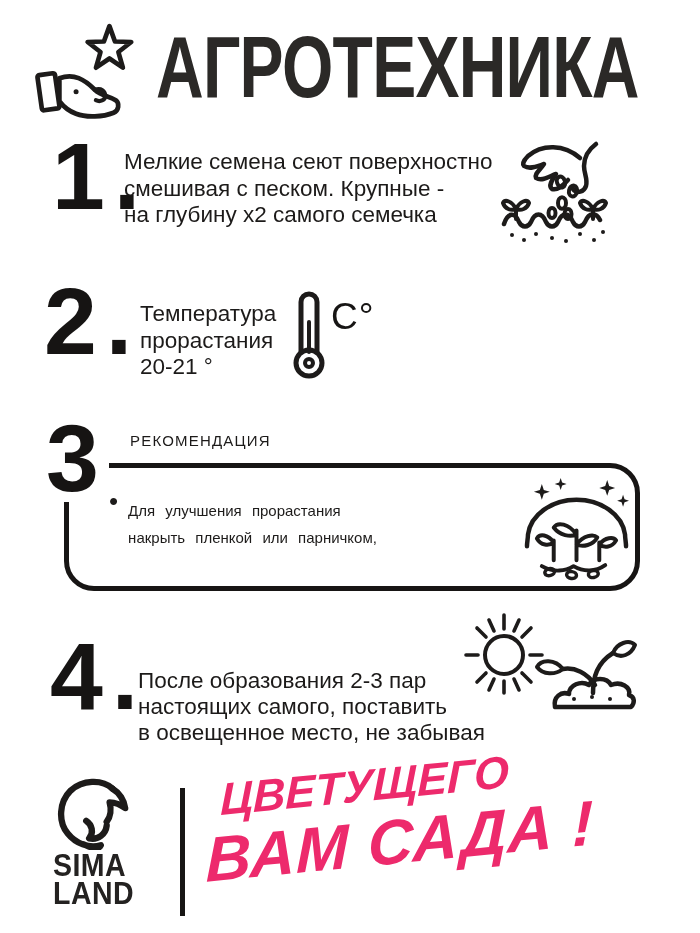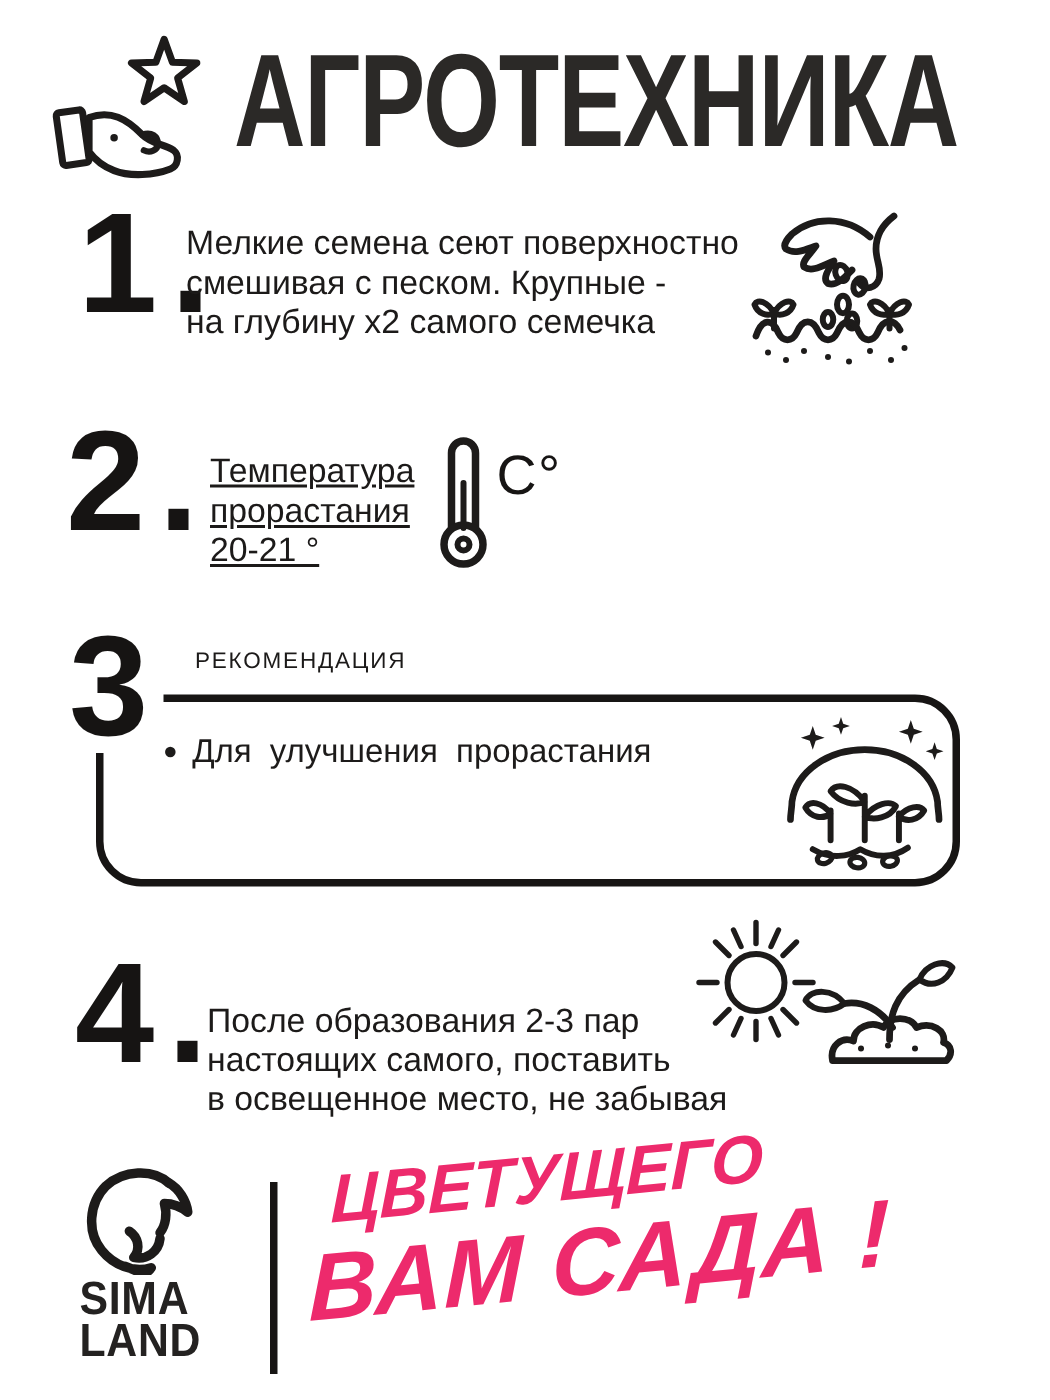--- a/index.html
+++ b/index.html
@@ -24,39 +24,39 @@
     letter-spacing:9px;white-space:nowrap;
   }
   .n1{left:52px;top:138px;}
   .n2{left:44px;top:283px;}
   .n3{left:44px;top:420px;background:#fff;padding:0 10px 4px 2px;z-index:3;letter-spacing:0;}
   .n4{left:50px;top:638px;}
 
   .lines{position:absolute;font-size:22.5px;line-height:26.5px;color:#1c1a19;}
   .lines span{display:block;white-space:nowrap;}
   .t1{left:124px;top:149px;}
-  .t2{left:140px;top:301px;text-decoration:underline;}
+  .t2{left:140px;top:301px;}
   .t4{left:138px;top:668px;line-height:26px;}
 
   .step-icon{position:absolute;}
   .i1{left:500px;top:136px;}
   .i2{left:286px;top:287px;}
   .c-label{position:absolute;left:331px;top:296px;font-size:37px;color:#171514;letter-spacing:1px;}
   .i3{left:520px;top:477px;z-index:2;}
   .i4{left:452px;top:606px;}
 
   
   .rec-heading{position:absolute;left:130px;top:432px;font-size:15px;letter-spacing:1.2px;color:#1c1a19;white-space:nowrap;}
   .rec-box{
     position:absolute;left:64px;top:463px;width:576px;height:128px;box-sizing:border-box;
     border:5px solid #171514;border-radius:30px;z-index:1;
   }
   .rec-body{position:absolute;left:40px;top:20px;display:flex;gap:10px;}
   .rec-bullet{font-size:26px;line-height:26.5px;}
-  .rec-lines{font-size:22px;line-height:26.5px;word-spacing:6px;}
+  .rec-lines{font-size:15px;line-height:26.5px;word-spacing:6px;margin-top:10px;}
   .rec-lines span{display:block;white-space:nowrap;}
 
   
   .logo-icon{position:absolute;left:56px;top:776px;}
   .brand{position:absolute;left:53px;font-size:31px;font-weight:bold;color:#242221;
     letter-spacing:.5px;transform:scaleX(.92);transform-origin:left top;white-space:nowrap;}
   .brand1{top:848px;}
   .brand2{top:876px;}
   .divider{position:absolute;left:180px;top:788px;width:4.5px;height:128px;background:#171514;}
   .slogan{
@@ -128,20 +128,21 @@
     </svg>
   </span>
   <span class="c-label">C°</span>
 
   <div class="rec-heading">РЕКОМЕНДАЦИЯ</div>
   <div class="rec-box">
     <div class="rec-body">
       <span class="rec-bullet">•</span>
       <div class="rec-lines">
         <span>Для улучшения прорастания</span>
+        <span>накрыть пленкой или парничком,</span>
       </div>
     </div>
   </div>
   <div class="num n3">3</div>
   <span class="step-icon i3">
     <svg width="114" height="104" viewBox="0 0 115 105">
       <path class="stroke" stroke-width="4.5" d="M7,70 C7,66 8,62 8,58 C11,37 33,23 57,23 C81,23 103,37 106,58 C106,62 107,66 107,70"></path>
       <path class="stroke" stroke-width="4" d="M57,84 V54 M57,58 C49,47 38,45 34,51 C40,59 51,61 57,58 M57,68 C64,59 74,57 78,61 C74,69 63,71 57,68"></path>
       <path class="stroke" stroke-width="4" d="M34,84 V64 M34,66 C28,58 20,57 17,62 C21,69 29,70 34,66"></path>
       <path class="stroke" stroke-width="4" d="M80,84 V66 M80,68 C86,61 94,60 97,64 C93,71 85,72 80,68"></path>

